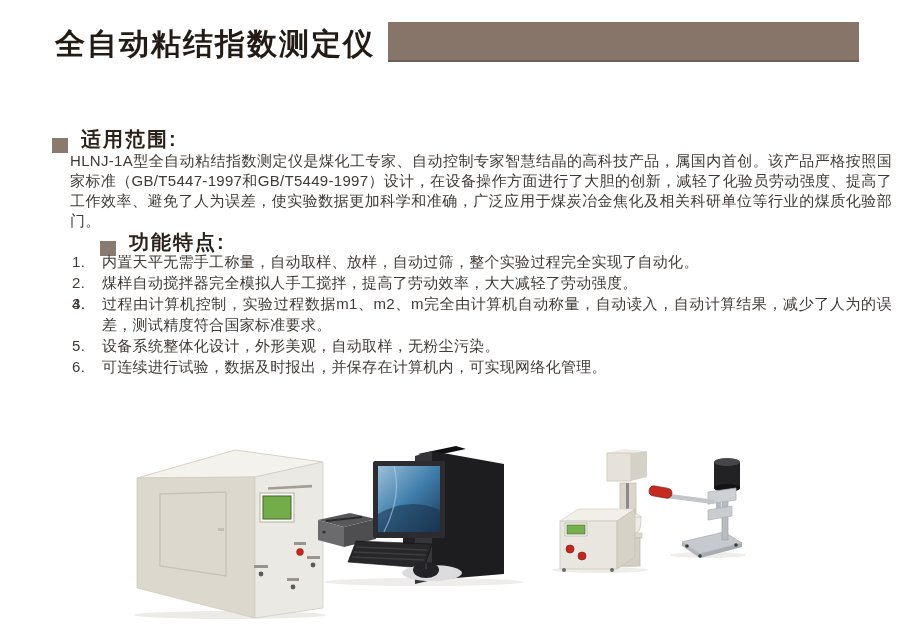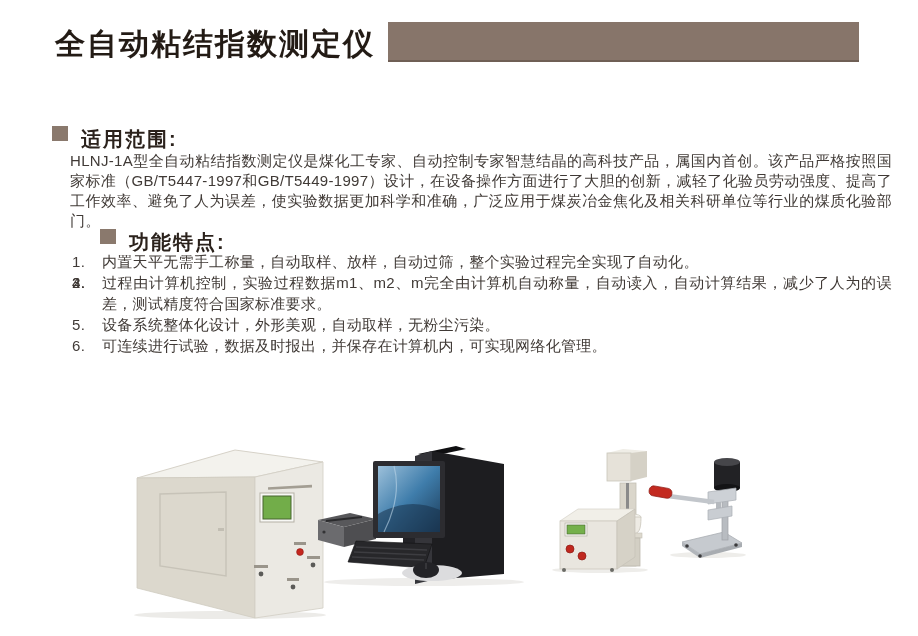--- a/index.html
+++ b/index.html
@@ -13,21 +13,21 @@
     position:absolute;left:55px;top:24px;
     font-size:30px;font-weight:bold;color:#231b15;
     letter-spacing:2px;white-space:nowrap;
   }
   .title-bar{
     position:absolute;left:388px;top:22px;width:471px;height:38px;
     background:#87756a;border-bottom:2px solid #6f5f55;
   }
   
   .sec-head{
-    position:absolute;left:52px;display:flex;align-items:flex-start;gap:13px;
+    position:absolute;left:52px;display:flex;align-items:flex-end;gap:13px;
   }
   .sec-head .sq{width:16px;height:15px;background:#8a796d;flex:0 0 auto;}
   .sec-head .lbl{
     font-size:20px;font-weight:bold;color:#2b221c;letter-spacing:2px;
   }
   #scope-head{top:126px;}
   #features-head{top:229px;margin-left:48px;}
   
   .scope-body{
     position:absolute;left:70px;top:151px;width:822px;
@@ -66,20 +66,21 @@
   <span class="sq"></span>
   <span class="lbl">功能特点:</span>
 </div>
 <ol class="features-list">
   <li>
     <span class="num">1.</span>
     <span>内置天平无需手工称量，自动取样、放样，自动过筛，整个实验过程完全实现了自动化。</span>
   </li>
   <li>
     <span class="num">2.</span>
+    <span>煤样自动搅拌器完全模拟人手工搅拌，提高了劳动效率，大大减轻了劳动强度。</span>
   </li>
   <li>
     <span class="num">3.</span>
   </li>
   <li>
     <span class="num">4.</span>
     <span>过程由计算机控制，实验过程数据m1、m2、m完全由计算机自动称量，自动读入，自动计算结果，减少了人为的误差，测试精度符合国家标准要求。</span>
   </li>
   <li>
     <span class="num">5.</span>

